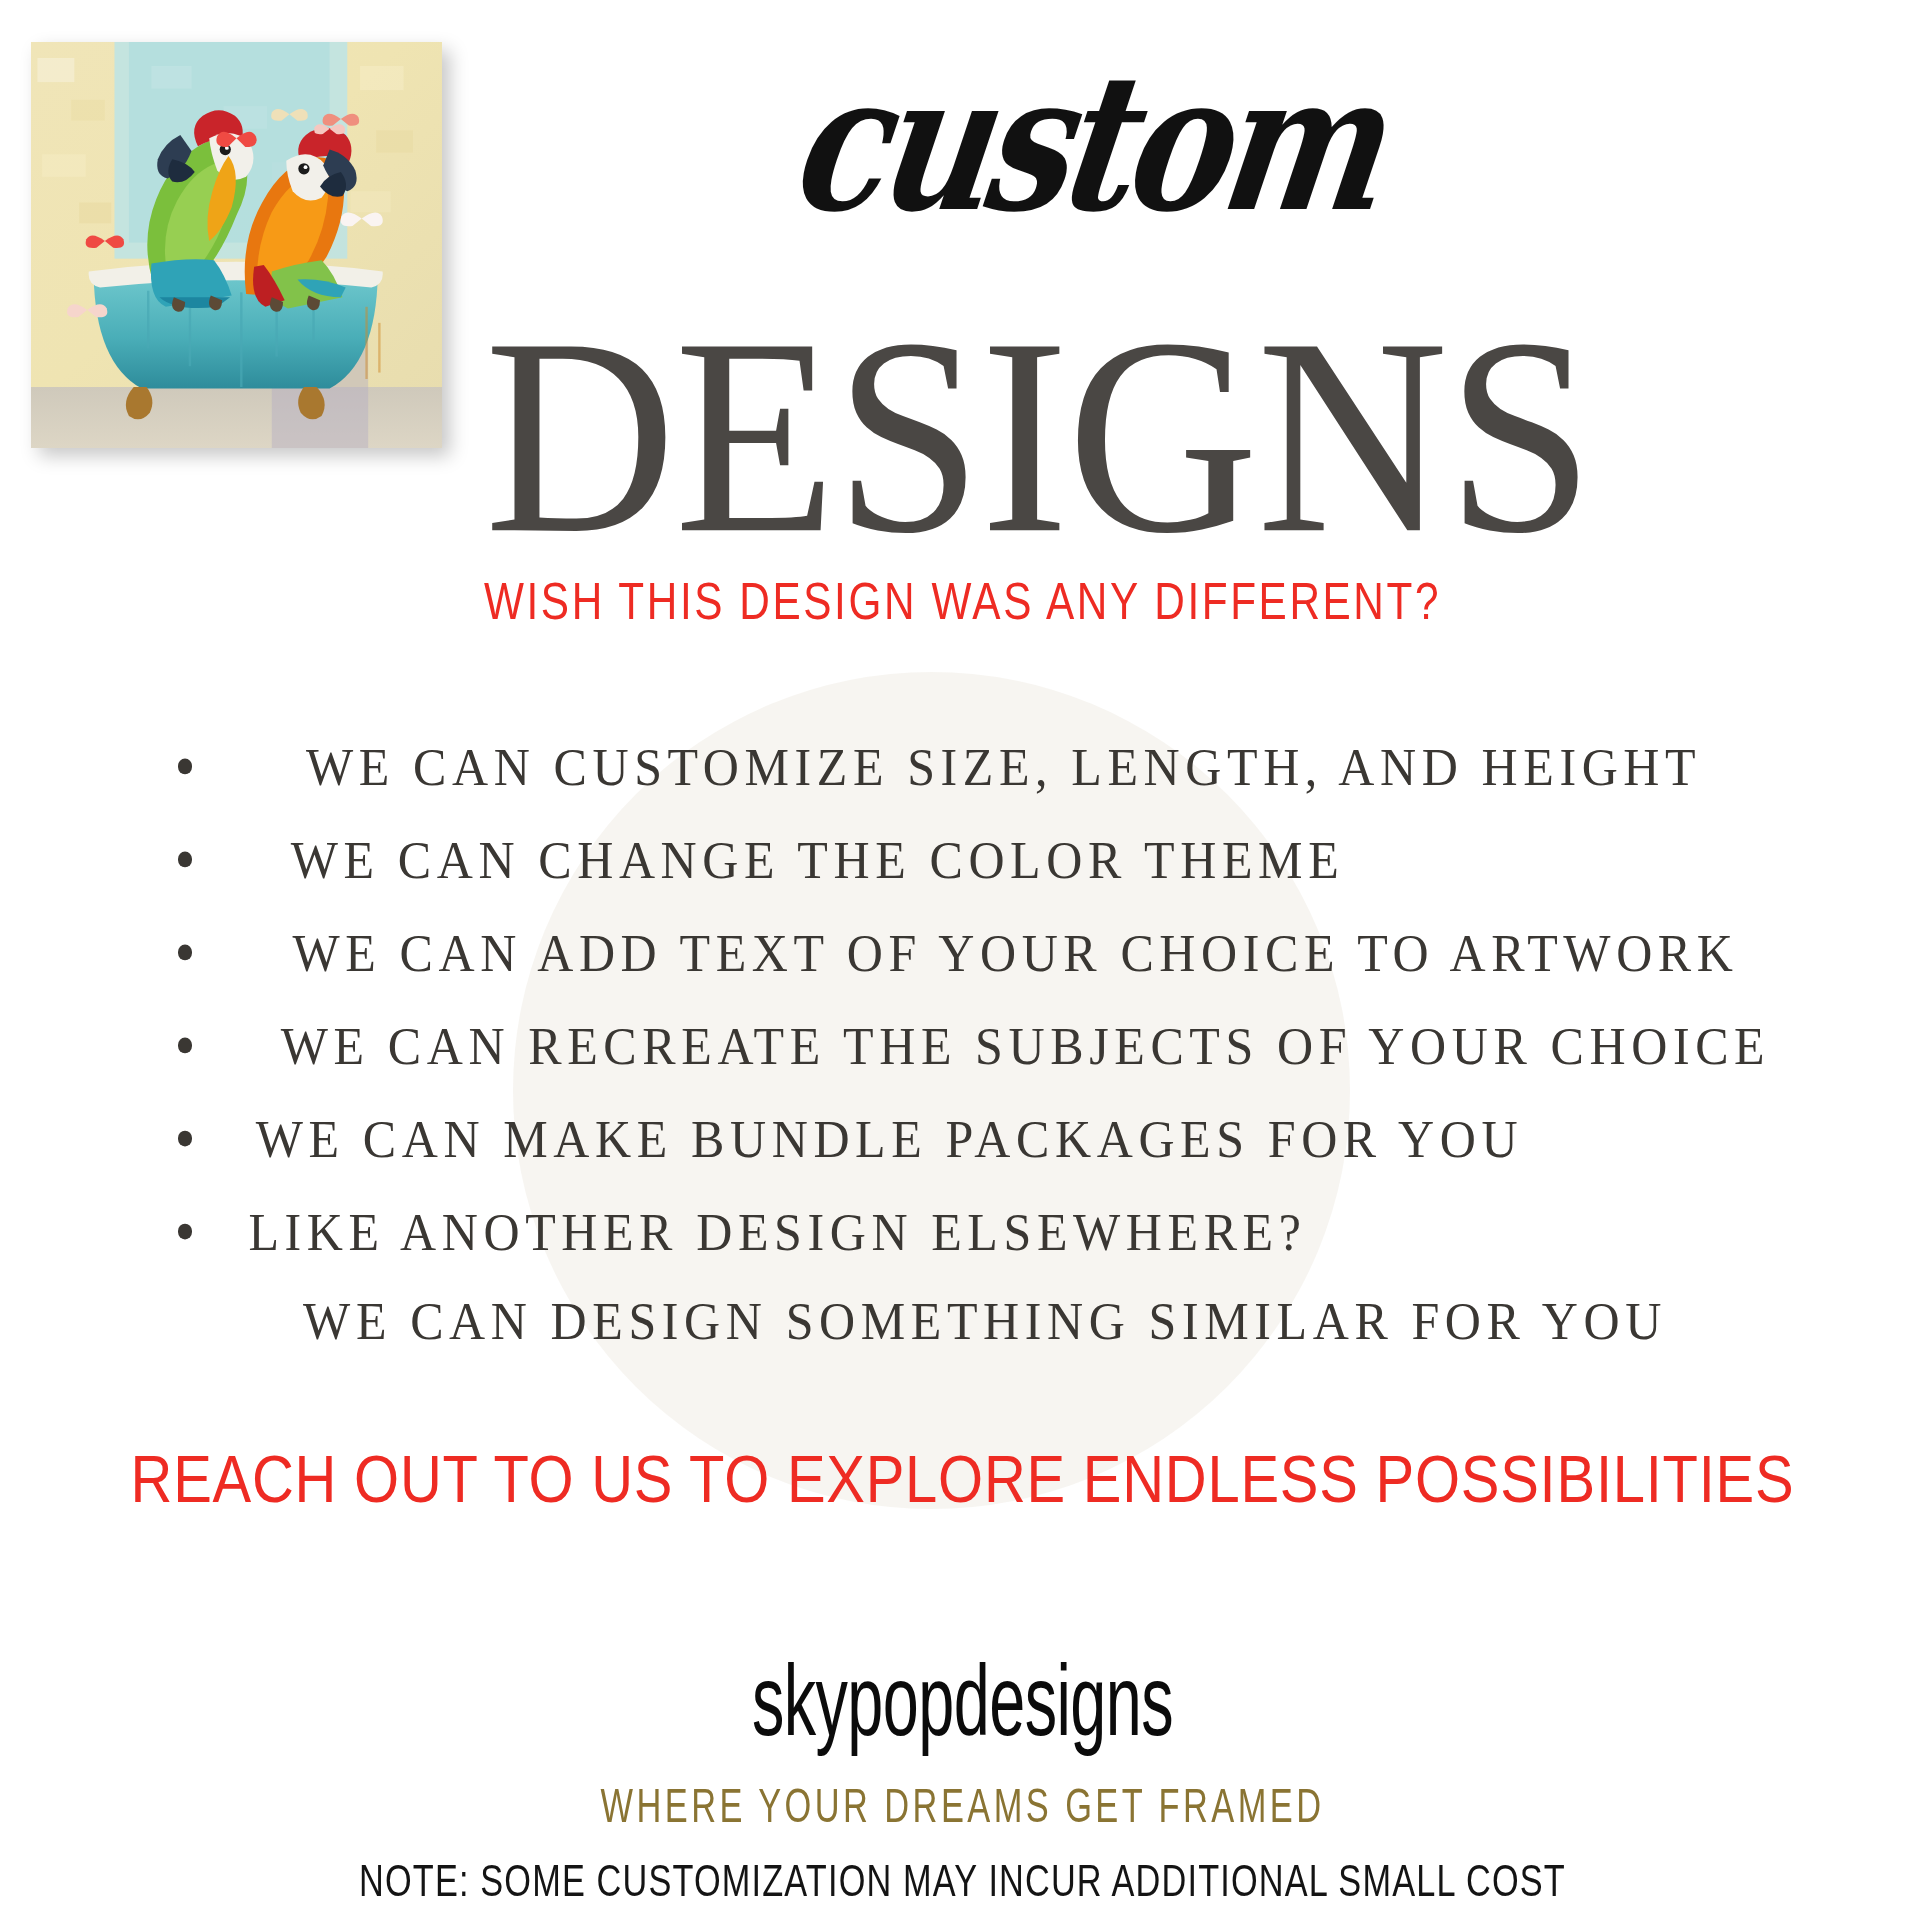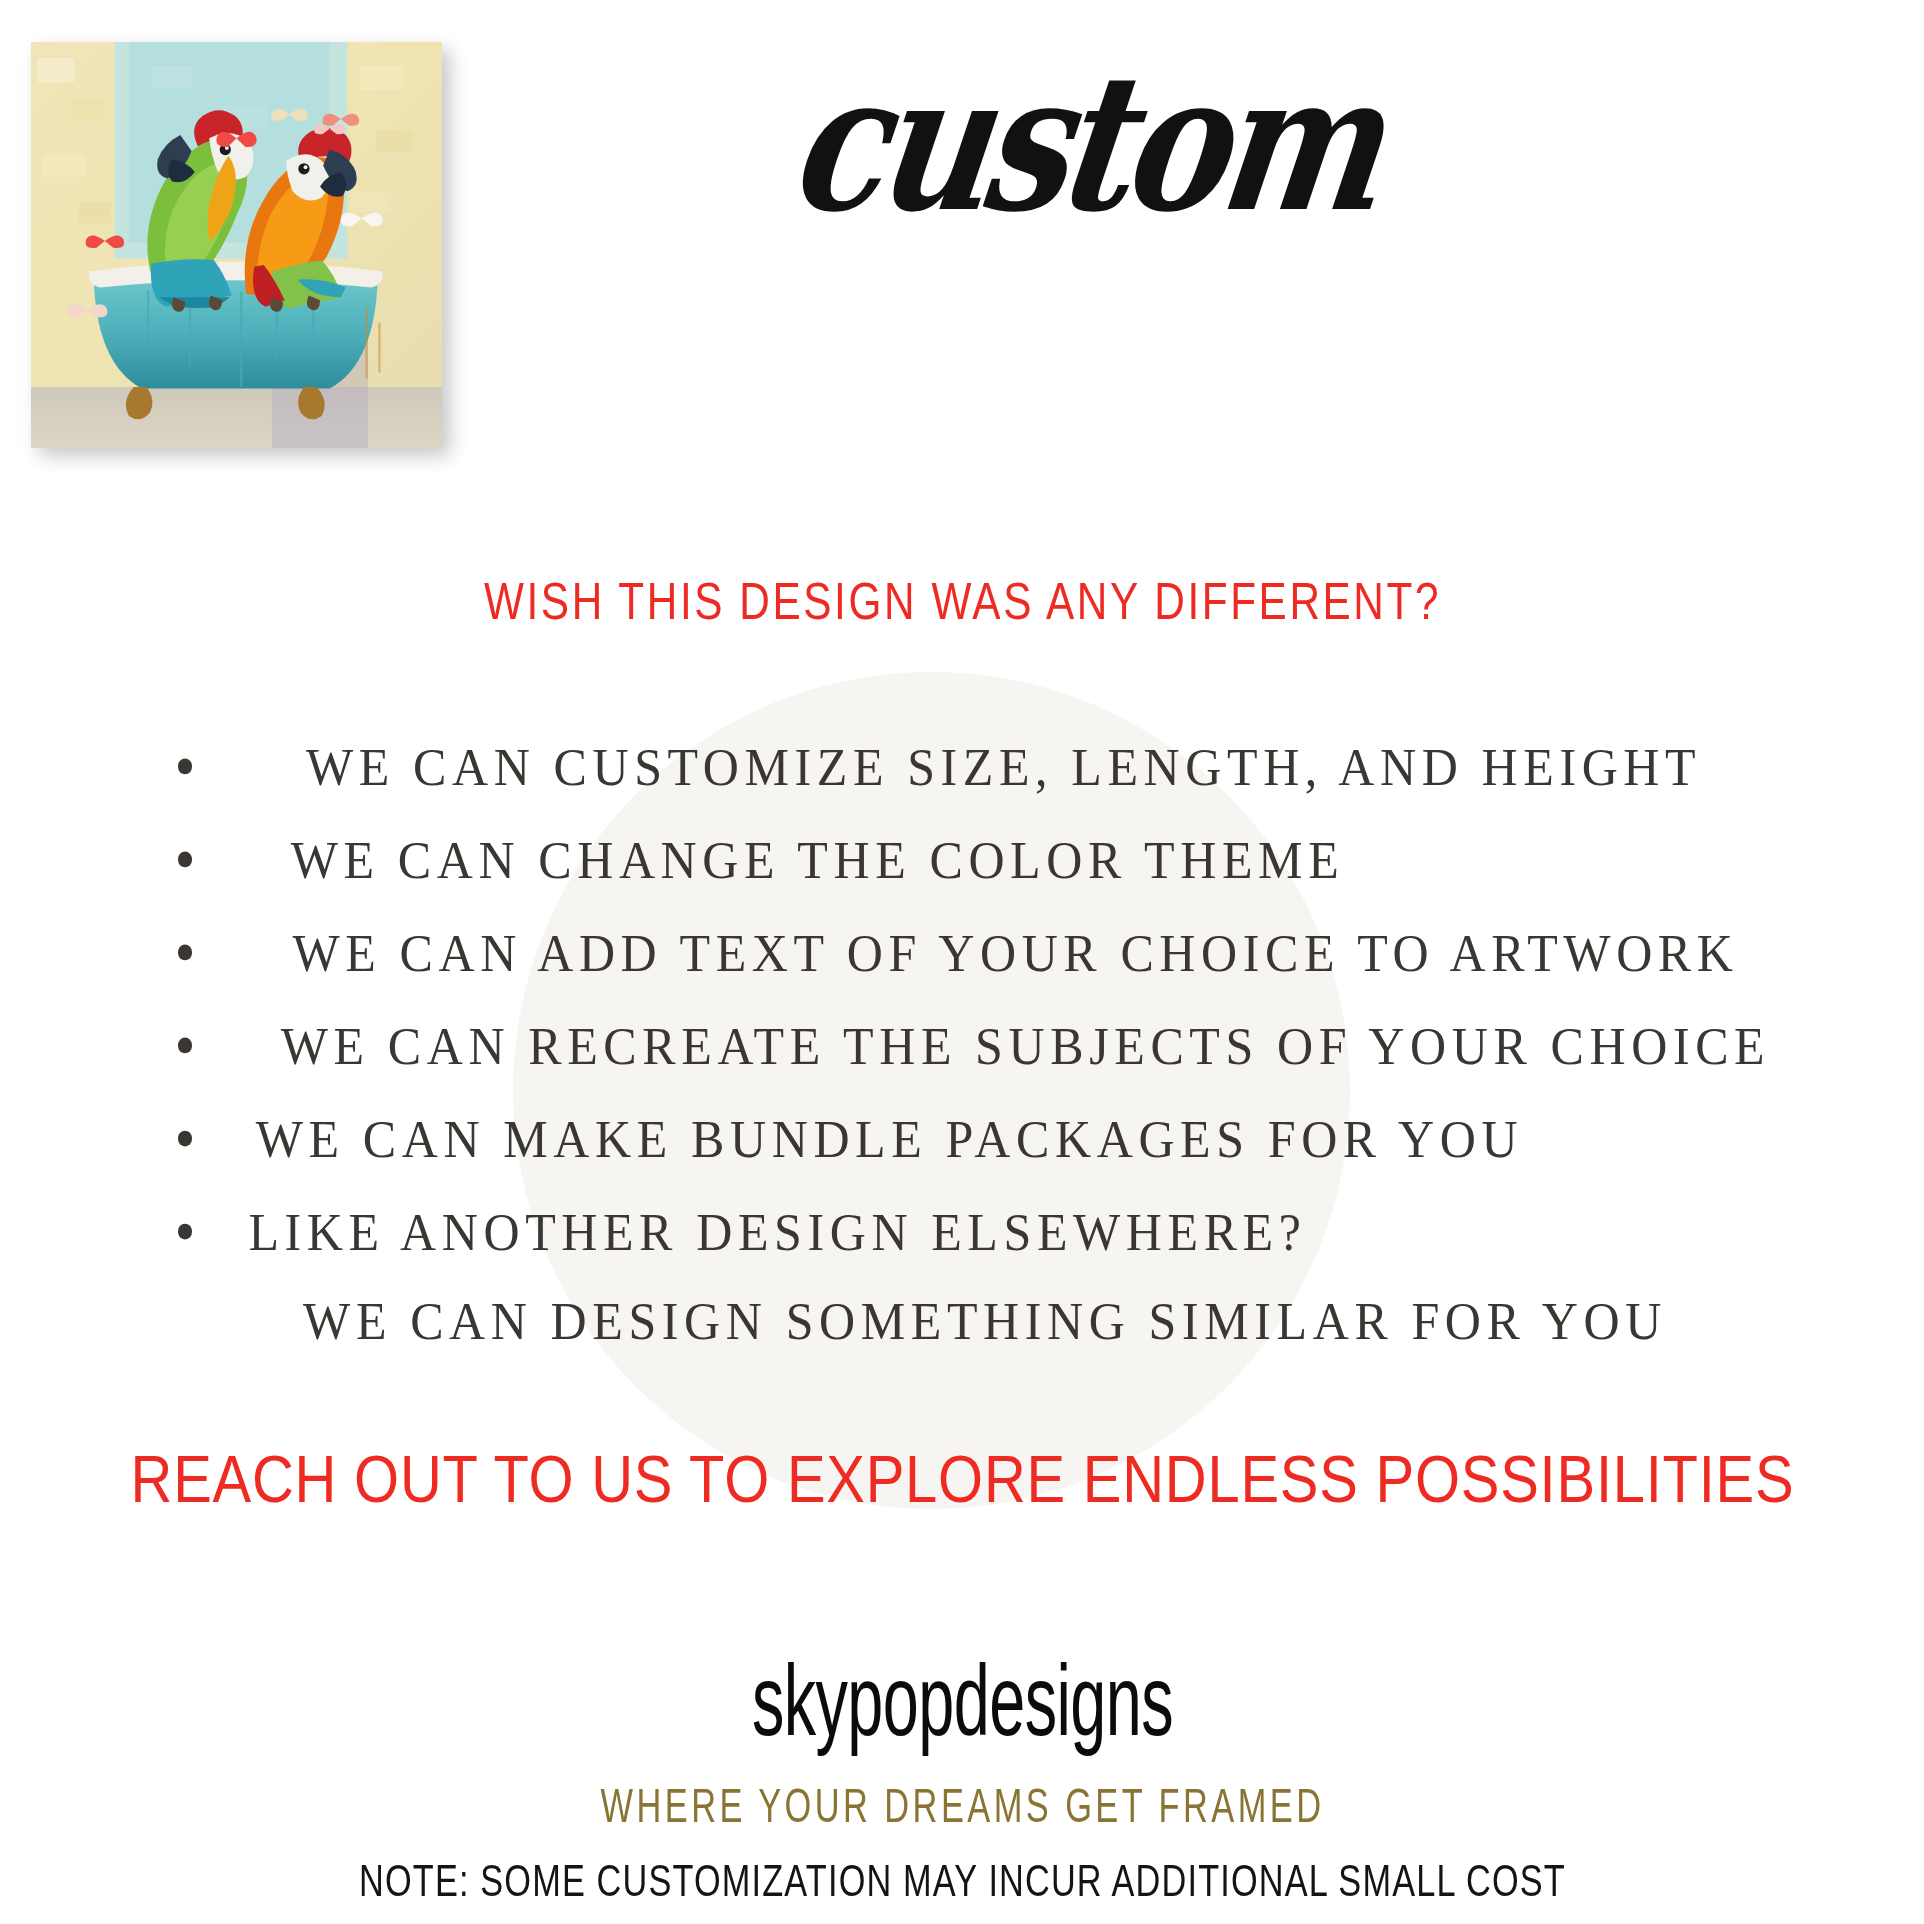--- a/index.html
+++ b/index.html
@@ -353,20 +353,23 @@
           <path d="M0 0 q16 -12 22 -2 q4 12 -12 10 Z" fill="#f6d5cc"></path>
         </g>
       </g>
     </svg>
   </div>
 
   <div id="heading-custom">
     <span class="script">custom</span>
   </div>
 
+  <div id="heading-designs">
+    <span class="word">DESIGNS</span>
+  </div>
 
   <div id="subtitle-question">WISH  THIS  DESIGN  WAS ANY DIFFERENT?</div>
 
   <ul id="bullet-list">
     <li>
       <span class="dot"></span>
       <span class="txt">WE CAN CUSTOMIZE SIZE, LENGTH, AND HEIGHT</span>
     </li>
     <li>
       <span class="dot"></span>

